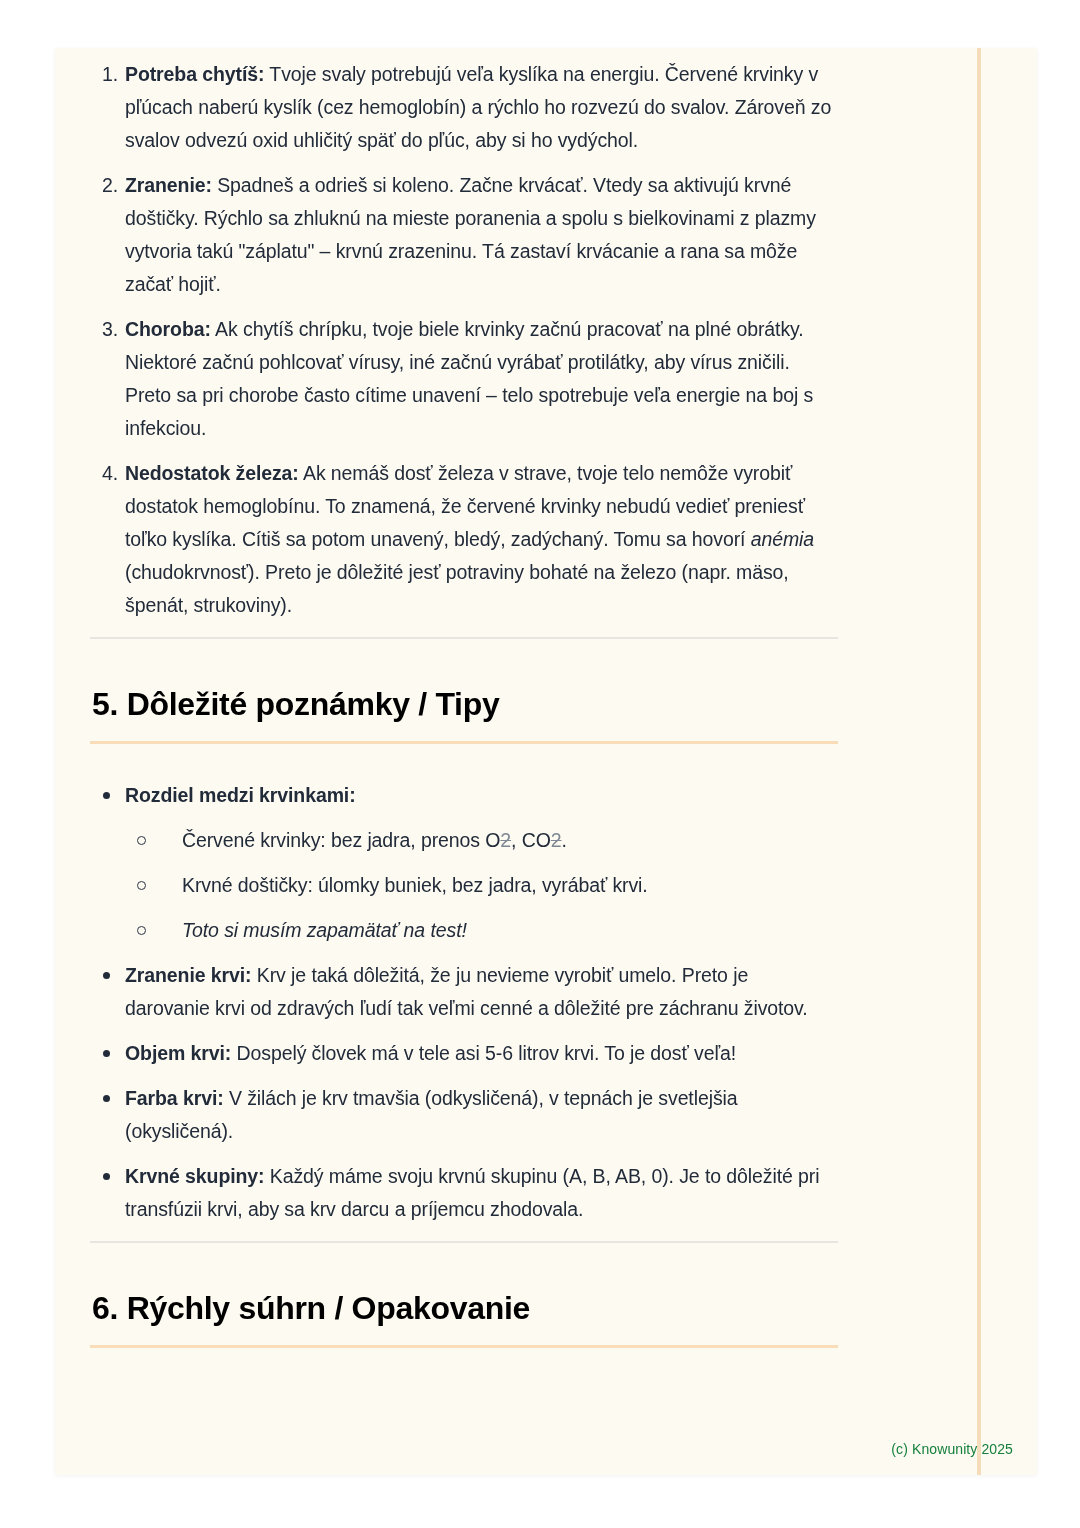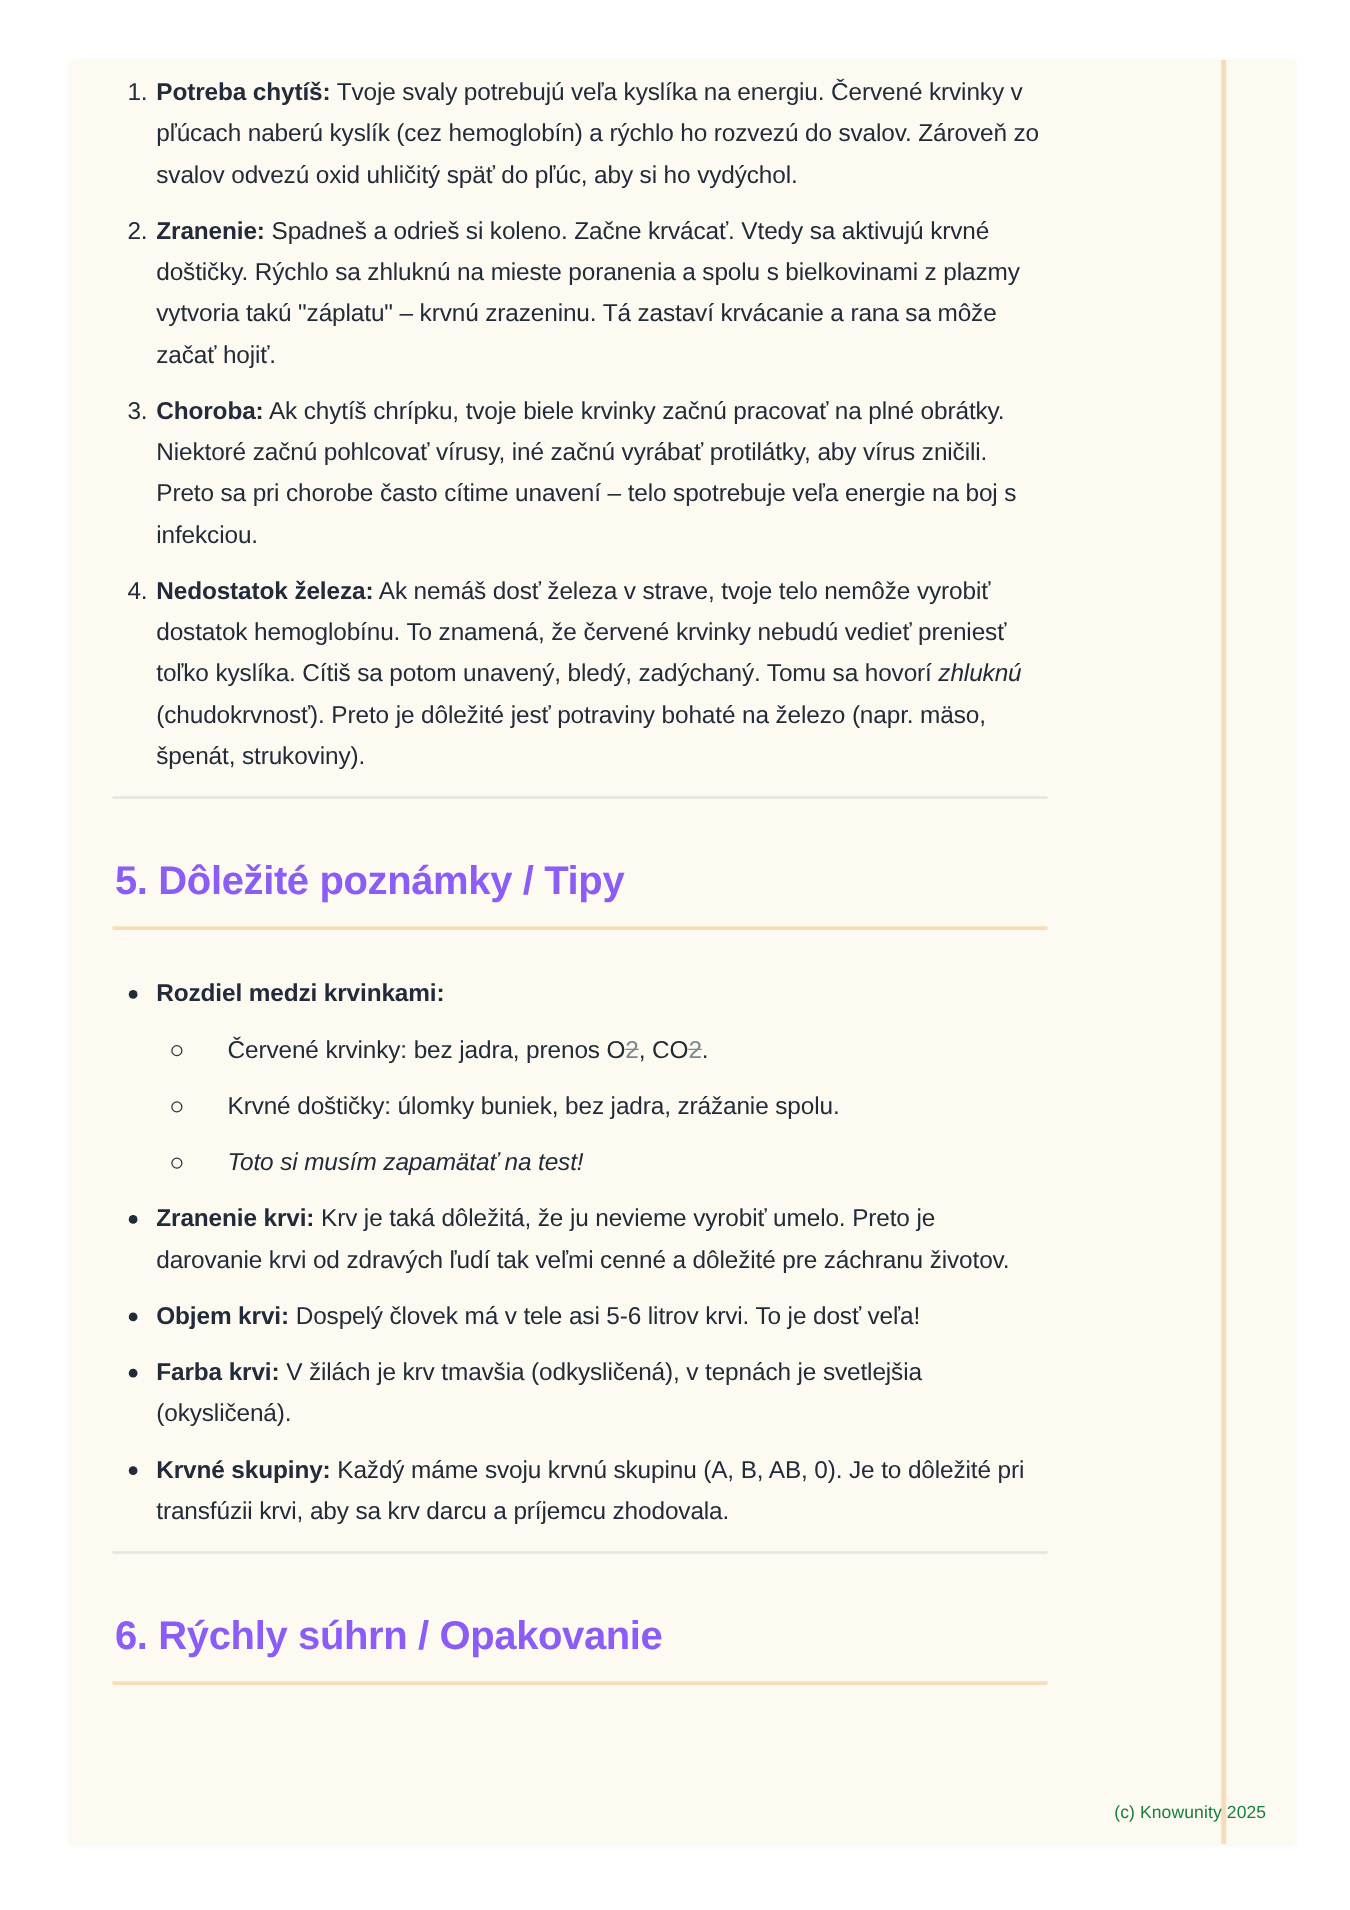--- a/index.html
+++ b/index.html
@@ -20,21 +20,21 @@
   }
   .oli { display:flex; margin-bottom:12px; }
   .num { flex:none; width:28px; text-align:right; }
   .li-body { margin-left:7px; width:710px; }
   .b { font-weight:700; }
   em.it { font-style:italic; }
   .strike { color:#7e8793; text-decoration:line-through; text-decoration-color:#7e8793; }
   .divider { width:748px; height:2px; background:#e7e5e0; margin-top:15px; }
   h2.sec {
     margin-top:44px; margin-left:2px; font-size:32px; line-height:42px;
-    font-weight:700; color:#8b5cf6; letter-spacing:-0.3px;
+    font-weight:700; color:#000000; letter-spacing:-0.3px;
   }
   .peach-rule { width:748px; height:3px; background:#f9ddb8; margin-top:16px; }
   .tips { margin-top:35px; }
   .uli { display:flex; margin-bottom:12px; }
   .marker { flex:none; width:35px; }
   .dot { display:block; width:7px; height:7px; border-radius:50%; background:#222b3a;
          margin:13px 0 0 13px; }
   .uli-body { width:712px; }
   .sublist { margin-top:4px; }
   .sub { display:flex; padding-left:47px; margin-bottom:12px;gap:24px; }
@@ -76,21 +76,21 @@
       <div class="li-body">
         <span class="b">Choroba:</span>
         <span>Ak chytíš chrípku, tvoje biele krvinky začnú pracovať na plné obrátky. Niektoré začnú pohlcovať vírusy, iné začnú vyrábať protilátky, aby vírus zničili. Preto sa pri chorobe často cítime unavení – telo spotrebuje veľa energie na boj s infekciou.</span>
       </div>
     </div>
 
     <div class="oli">
       <span class="num">4.</span>
       <div class="li-body">
         <span class="b">Nedostatok železa:</span>
-        <span>Ak nemáš dosť železa v strave, tvoje telo nemôže vyrobiť dostatok hemoglobínu. To znamená, že červené krvinky nebudú vedieť preniesť toľko kyslíka. Cítiš sa potom unavený, bledý, zadýchaný. Tomu sa hovorí </span><em class="it">zhluknú</em><span> (chudokrvnosť). Preto je dôležité jesť potraviny bohaté na železo (napr. mäso, špenát, strukoviny).</span>
+        <span>Ak nemáš dosť železa v strave, tvoje telo nemôže vyrobiť dostatok hemoglobínu. To znamená, že červené krvinky nebudú vedieť preniesť toľko kyslíka. Cítiš sa potom unavený, bledý, zadýchaný. Tomu sa hovorí </span><em class="it">anémia</em><span> (chudokrvnosť). Preto je dôležité jesť potraviny bohaté na železo (napr. mäso, špenát, strukoviny).</span>
       </div>
     </div>
 
     <div class="divider"></div>
 
     <h2 class="sec">5. Dôležité poznámky / Tipy</h2>
     <div class="peach-rule"></div>
 
     <div class="tips">
 
@@ -105,21 +105,21 @@
 
       <div class="sublist">
         <div class="sub">
           <span class="circle"></span>
           <div class="sub-body"><span>Červené krvinky: bez jadra, prenos O</span><span class="strike">2</span><span>, CO</span><span class="strike">2</span><span>.</span></div>
         </div>
 
 
         <div class="sub">
           <span class="circle"></span>
-          <div class="sub-body">Krvné doštičky: úlomky buniek, bez jadra, zrážanie spolu.</div>
+          <div class="sub-body">Krvné doštičky: úlomky buniek, bez jadra, vyrábať krvi.</div>
         </div>
 
         <div class="sub">
           <span class="circle"></span>
           <div class="sub-body note-italic">Toto si musím zapamätať na test!</div>
         </div>
       </div>
 
       <div class="uli">
         <span class="marker">

